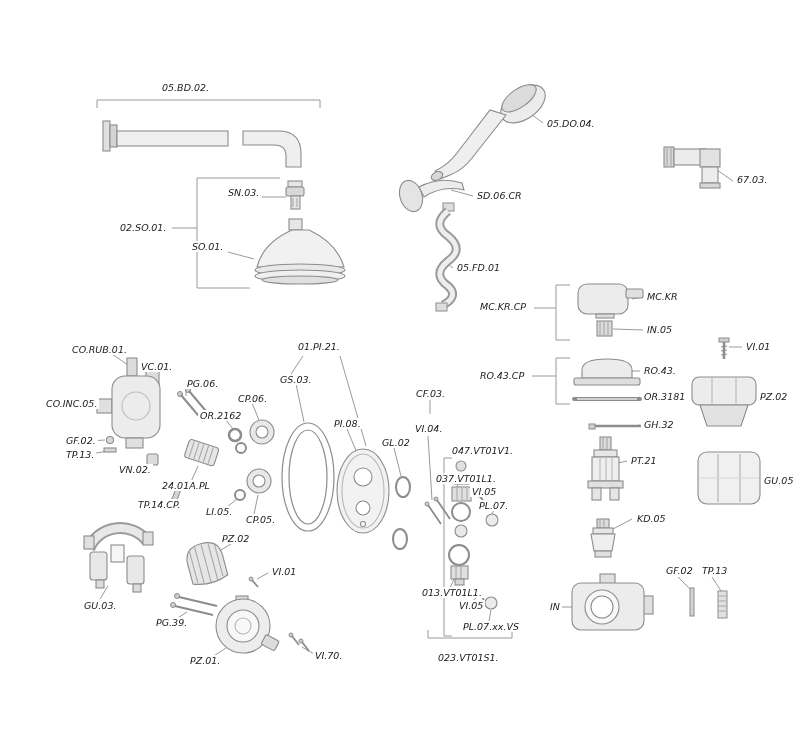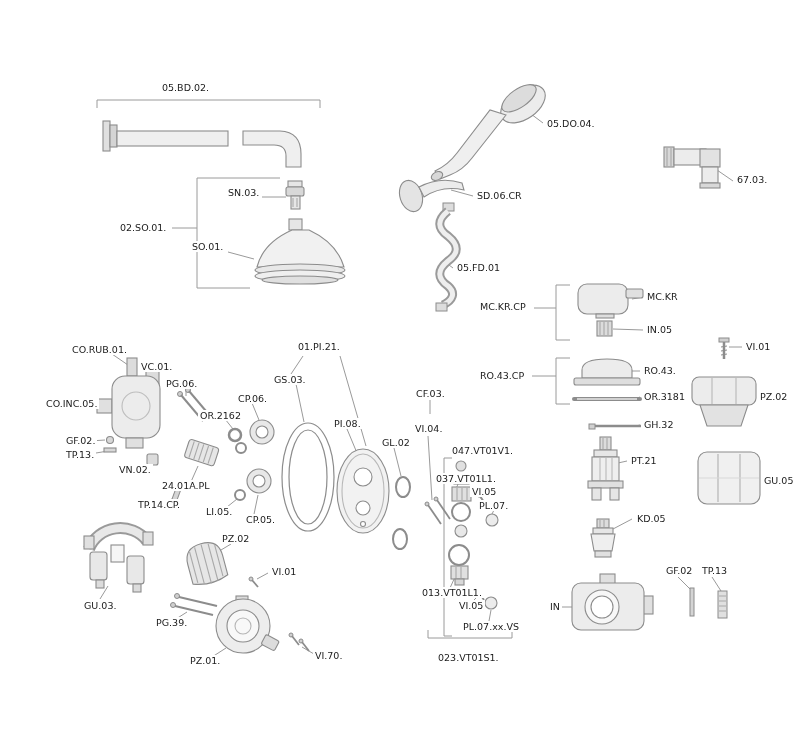--- a/index.html
+++ b/index.html
@@ -3,21 +3,21 @@
 <meta charset="utf-8">
 <style>
   html,body { margin:0; padding:0; background:#ffffff; }
   .canvas {
     position:relative; width:800px; height:753px; background:#ffffff;
     font-family:"DejaVu Sans", sans-serif; overflow:hidden;
   }
   .canvas svg { position:absolute; left:0; top:0; z-index:1; }
   .lbl {
     position:absolute; z-index:2; font-size:9.5px; line-height:11px;
-    color:#1a1a1a; background:#ffffff; padding:0 2px; white-space:nowrap;
+    color:#1a1a1a; background:#ffffff; padding:0 2px; white-space:nowrap;font-style:italic;
   }
 </style>
 </head>
 <body>
 
 <div class="canvas">
 
 <svg width="800" height="753" viewBox="0 0 800 753">
 
   <g stroke="#9a9a9a" stroke-width="1" fill="none">
@@ -409,30 +409,30 @@
 <div class="lbl" style="left:758px;top:391px">PZ.02</div>
 <div class="lbl" style="left:642px;top:419px">GH.32</div>
 <div class="lbl" style="left:629px;top:455px">PT.21</div>
 <div class="lbl" style="left:762px;top:475px">GU.05</div>
 <div class="lbl" style="left:635px;top:513px">KD.05</div>
 <div class="lbl" style="left:664px;top:565px">GF.02</div>
 <div class="lbl" style="left:700px;top:565px">TP.13</div>
 <div class="lbl" style="left:548px;top:601px">IN</div>
 <div class="lbl" style="left:70px;top:344px">CO.RUB.01.</div>
 <div class="lbl" style="left:139px;top:361px">VC.01.</div>
-<div class="lbl" style="left:164px;top:378px">PG.06.</div>
+<div class="lbl" style="left:185px;top:378px">PG.06.</div>
 <div class="lbl" style="left:44px;top:398px">CO.INC.05.</div>
 <div class="lbl" style="left:64px;top:435px">GF.02.</div>
 <div class="lbl" style="left:64px;top:449px">TP.13.</div>
 <div class="lbl" style="left:117px;top:464px">VN.02.</div>
 <div class="lbl" style="left:160px;top:480px">24.01A.PL</div>
 <div class="lbl" style="left:136px;top:499px">TP.14.CP.</div>
 <div class="lbl" style="left:198px;top:410px">OR.2162</div>
 <div class="lbl" style="left:236px;top:393px">CP.06.</div>
-<div class="lbl" style="left:272px;top:374px">GS.03.</div>
+<div class="lbl" style="left:278px;top:374px">GS.03.</div>
 <div class="lbl" style="left:296px;top:341px">01.PI.21.</div>
 <div class="lbl" style="left:332px;top:418px">PI.08.</div>
 <div class="lbl" style="left:204px;top:506px">LI.05.</div>
 <div class="lbl" style="left:244px;top:514px">CP.05.</div>
 <div class="lbl" style="left:380px;top:437px">GL.02</div>
 <div class="lbl" style="left:414px;top:388px">CF.03.</div>
 <div class="lbl" style="left:413px;top:423px">VI.04.</div>
 <div class="lbl" style="left:450px;top:445px">047.VT01V1.</div>
 <div class="lbl" style="left:434px;top:473px">037.VT01L1.</div>
 <div class="lbl" style="left:470px;top:486px">VI.05</div>

